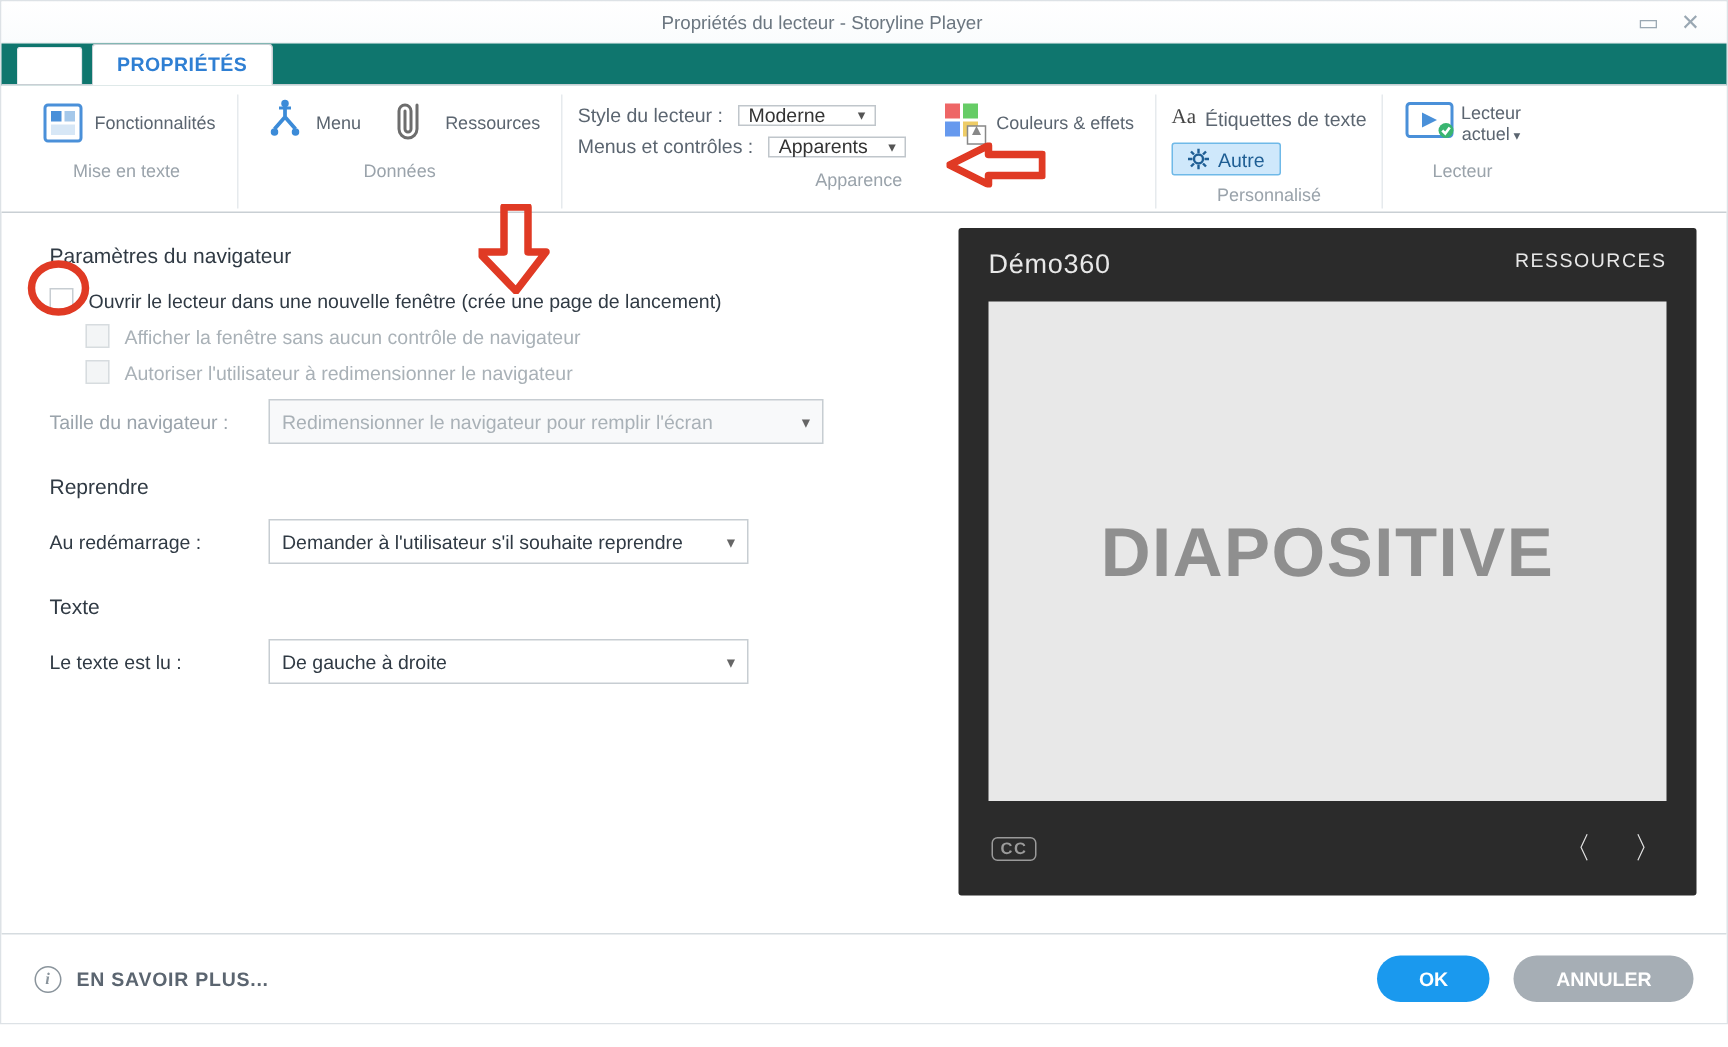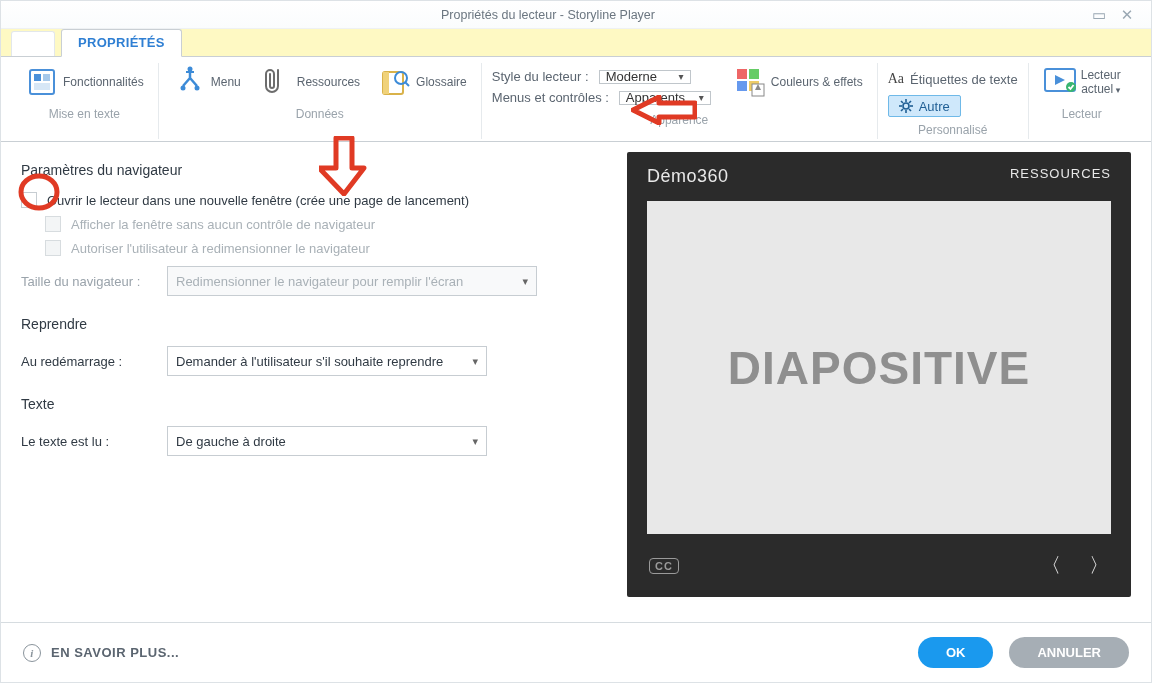--- a/index.html
+++ b/index.html
@@ -33,21 +33,21 @@
   }
   .window { width:1152px; border:1px solid #dde2e6; }
   .titlebar {
     display:flex; align-items:center; height:28px;
     padding:0 10px; background:linear-gradient(#fff,#fafcfd);
     border-bottom:1px solid #eef1f3;
   }
   .titlebar .title { flex:1; text-align:center; color:#6b7680; font-size:12.5px; }
   .win-btn { width:28px; text-align:center; color:#9aa8b3; font-size:15px; cursor:default;}
   .tabstrip {
-    display:flex; align-items:flex-end; padding:0 10px; background:#fef9c3;
+    display:flex; align-items:flex-end; padding:0 10px; background:#0f766e;
     border-bottom:1px solid var(--border);
   }
   .ghost-tab { width:44px; height:25px; border:1px solid #e2e7eb; border-bottom:none;
     border-radius:3px 3px 0 0; margin-right:6px; background:#fff;}
   .tab {
     padding:5px 16px 6px; border:1px solid var(--border); border-bottom:1px solid #fff;
     margin-bottom:-1px; color:var(--blue-tab); font-weight:600; background:#fff;
     border-radius:3px 3px 0 0; letter-spacing:.3px;
   }
   .ribbon {
@@ -71,21 +71,21 @@
     height:14px; min-width:92px; background:#fff; color:#333;
   }
   .select .caret { margin-left:auto; font-size:10px; color:#555;}
   .group.apparence .group-title { margin-top:8px;}
   .other-pill {
     display:inline-flex; align-items:center; gap:6px; border:1px solid var(--selected-border);
     background:var(--selected-bg); color:#1f5e94; padding:2px 10px; height:22px; border-radius:2px;
   }
   .aa-label { display:flex; align-items:center; gap:6px; color:var(--text); font-size:13px;}
   .body { display:flex; min-height:480px;}
-  .settings { flex:0 0 606px; padding:14px 20px 10px;}
+  .settings { flex:0 0 606px; padding:14px 20px 10px;margin-left:12px;}
   .sect-title { color:var(--text-dark); font-size:14px; margin:6px 0 14px;}
   .chk-row { display:flex; align-items:center; gap:10px; margin:8px 0; color:var(--text-dark);}
   .chk-row.disabled { color:var(--disabled-text);}
   .chk {
     width:16px; height:16px; border:1px solid #c7cdd2; background:#fff; flex:0 0 16px;
   }
   .chk.disabled { background:#f3f5f6; border-color:#d7dcdf;}
   .indent { margin-left:24px;}
   .inline-label { color:var(--text-muted); font-size:13px; min-width:130px; display:inline-block;}
   .dd {
@@ -173,31 +173,20 @@
           </div>
           <div class="rb-label">Menu</div>
         </div>
         <div class="rb-btn">
           <div class="rb-icon">
             <svg width="24" height="32">
                 <path d="M14 4 v16 a6 6 0 0 1 -12 0 V8 a4 4 0 0 1 8 0 v12 a2 2 0 0 1 -4 0 V8" stroke="#6d6d6d" stroke-width="2" fill="none" stroke-linecap="round"></path>
               </svg>
           </div>
           <div class="rb-label">Ressources</div>
-        </div>
-        <div class="rb-btn">
-          <div class="rb-icon">
-            <svg width="32" height="32">
-                <rect x="4" y="6" width="20" height="22" rx="2" fill="#fff" stroke="#d9b24a" stroke-width="2"></rect>
-                <rect x="4" y="6" width="6" height="22" fill="#f0d27a"></rect>
-                <circle cx="22" cy="12" r="6" fill="none" stroke="#3c8bd8" stroke-width="2"></circle>
-                <line x1="26" y1="16" x2="30" y2="20" stroke="#3c8bd8" stroke-width="2"></line>
-              </svg>
-          </div>
-          <div class="rb-label">Glossaire</div>
         </div>
       </div>
       <div class="group-title">Données</div>
     </div>
 
     <div class="group apparence" style="align-items:center;">
       <div style="display:flex; gap:18px; align-items:flex-start;">
         <div class="apparence-rows">
           <div class="apparence-row">
             <span>Style du lecteur :</span>

